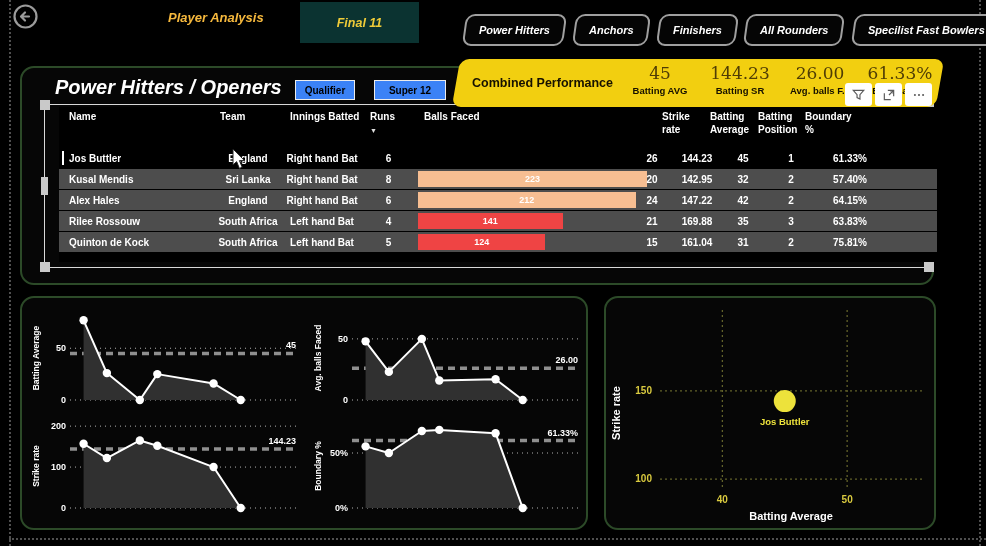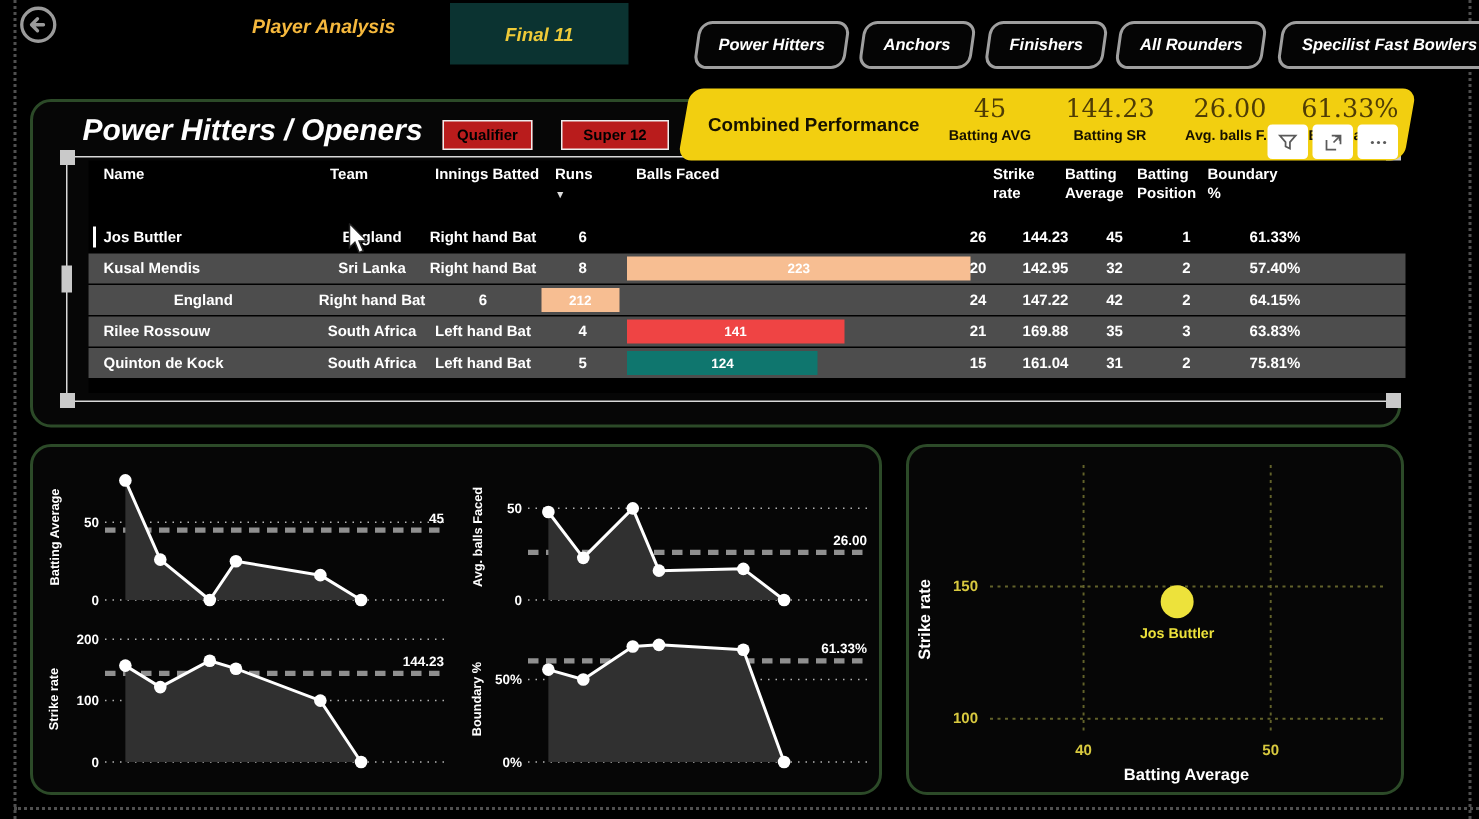--- a/index.html
+++ b/index.html
@@ -21,21 +21,21 @@
       border-radius:9px;color:#fff;font-size:11px;font-weight:bold;font-style:italic;
       display:flex;align-items:center;transform:skewX(-8deg);cursor:pointer;white-space:nowrap;}
   .cat-btn span{transform:skewX(8deg);}
   
   .panel{position:absolute;border:2px solid #2C4A28;border-radius:14px;background:#060606;box-sizing:border-box;}
   #panel-table{left:20px;top:66px;width:914px;height:219px;}
   #panel-lines{left:20px;top:296px;width:568px;height:234px;}
   #panel-scatter{left:604px;top:296px;width:332px;height:234px;}
   #table-title{left:55px;top:76px;color:#fff;font-size:20px;font-weight:bold;font-style:italic;z-index:3;}
   #stage-buttons{left:295px;top:80px;display:flex;gap:19px;z-index:3;}
-  .stage-btn{height:18px;background:#b91c1c;border:1px solid #ececec;color:#000;
+  .stage-btn{height:18px;background:#3b82f6;border:1px solid #ececec;color:#000;
       font-size:10px;font-weight:bold;display:flex;align-items:center;justify-content:center;cursor:pointer;text-align:center;}
   .stage-btn:nth-child(1){width:58px;}
   .stage-btn:nth-child(2){width:70px;}
   
   #kpi-banner{left:456px;top:59px;width:484px;height:48px;background:#F2CF10;border-radius:9px;
       transform:skewX(-10deg);z-index:4;}
   #kpi-inner{transform:skewX(10deg);display:flex;height:100%;}
   #kpi-title{width:148px;padding-left:16px;display:flex;align-items:center;
       font-size:12.5px;font-weight:bold;color:#161100;}
   #kpi-items{flex:1;display:flex;}
@@ -227,20 +227,21 @@
           <div class="bar" style="width: 99.1111%; background: rgb(247, 190, 146);">223</div>
         </div>
         <div class="cell"></div>
         <div class="numcell" style="left: 565px;">20</div>
         <div class="numcell" style="left: 610px;">142.95</div>
         <div class="numcell" style="left: 656px;">32</div>
         <div class="numcell" style="left: 704px;">2</div>
         <div class="numcell" style="left: 763px;">57.40%</div>
       </div>
       <div class="trow alt">
+        <div class="cell c-name">Alex Hales</div>
         <div class="cell c-center">England</div>
         <div class="cell c-center">Right hand Bat</div>
         <div class="cell c-center">6</div>
         <div class="cell c-runs">
           <div class="bar" style="width: 94.2222%; background: rgb(247, 190, 146);">212</div>
         </div>
         <div class="cell"></div>
         <div class="numcell" style="left: 565px;">24</div>
         <div class="numcell" style="left: 610px;">147.22</div>
         <div class="numcell" style="left: 656px;">42</div>
@@ -261,21 +262,21 @@
         <div class="numcell" style="left: 656px;">35</div>
         <div class="numcell" style="left: 704px;">3</div>
         <div class="numcell" style="left: 763px;">63.83%</div>
       </div>
       <div class="trow alt">
         <div class="cell c-name">Quinton de Kock</div>
         <div class="cell c-center">South Africa</div>
         <div class="cell c-center">Left hand Bat</div>
         <div class="cell c-center">5</div>
         <div class="cell c-runs">
-          <div class="bar" style="width: 55.1111%; background: #0f766e;">124</div>
+          <div class="bar" style="width: 55.1111%; background: #ef4444;">124</div>
         </div>
         <div class="cell"></div>
         <div class="numcell" style="left: 565px;">15</div>
         <div class="numcell" style="left: 610px;">161.04</div>
         <div class="numcell" style="left: 656px;">31</div>
         <div class="numcell" style="left: 704px;">2</div>
         <div class="numcell" style="left: 763px;">75.81%</div>
       </div>
     </div>
 </div>

